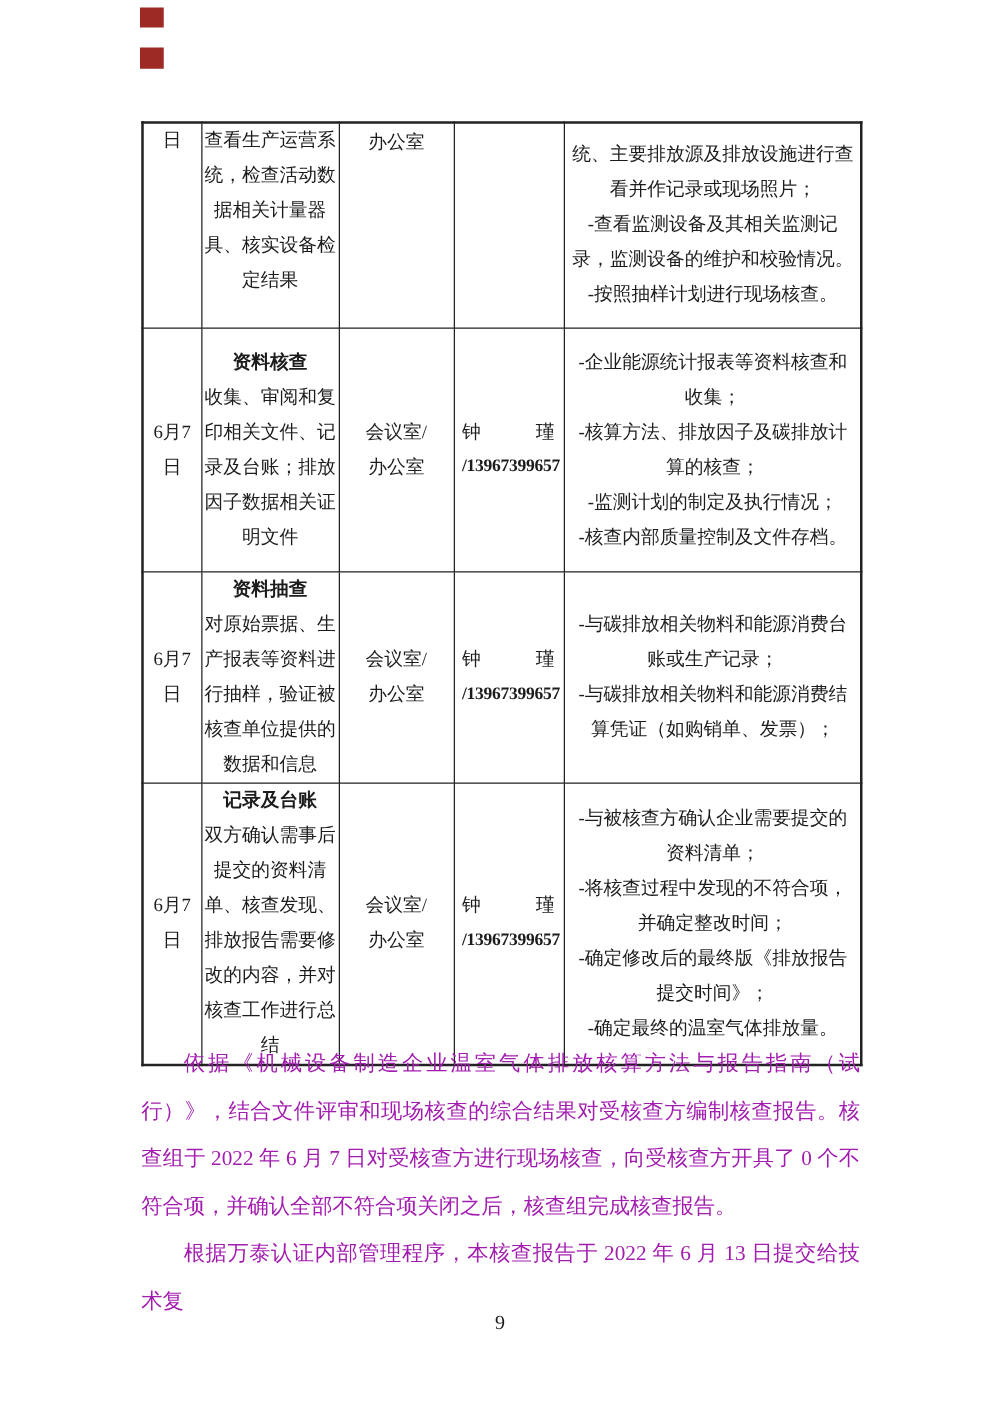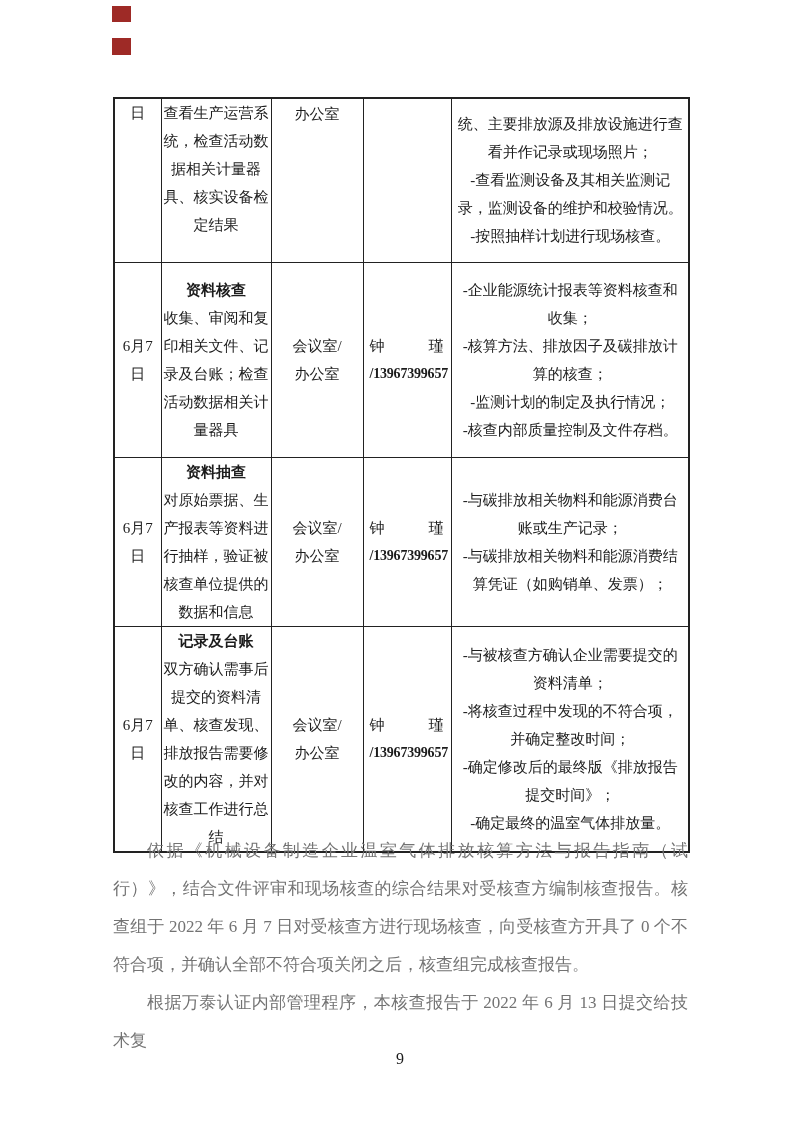--- a/index.html
+++ b/index.html
@@ -57,21 +57,21 @@
     font-size: 18.5px; font-weight: bold; color: #111;
     margin: 0 0 14px 0;
   }
   .sec-heading .h-num { margin-right: 13px; }
   .content p.body-p {
     margin: 0;
     font-size: 17px;
     line-height: 38px;
     text-align: justify;
     text-indent: 2em;
-    color: #737373;
+    color: #a21caf;
   }
   .page-number {
     position: absolute; left: 0; top: 1050px; width: 800px;
     text-align: center; font-size: 16px; color: #1b1b1b;
   }
 </style>
 </head>
 <body>
 
 <div class="page">
@@ -100,21 +100,21 @@
           <p>统、主要排放源及排放设施进行查看并作记录或现场照片；</p>
           <p>-查看监测设备及其相关监测记录，监测设备的维护和校验情况。</p>
           <p>-按照抽样计划进行现场核查。</p>
         </td>
       </tr>
 
       <tr class="r2">
         <td class="c1">6月7日</td>
         <td class="c2">
           <div class="act-title">资料核查</div>
-          <div class="act-body">收集、审阅和复印相关文件、记录及台账；检查活动数据相关计量器具</div>
+          <div class="act-body">收集、审阅和复印相关文件、记录及台账；排放因子数据相关证明文件</div>
         </td>
         <td class="c3">会议室/
 办公室</td>
         <td class="c4">
           <div class="name-line">
             <span>钟</span>
               <span>瑾</span>
           </div>
           <div class="phone">/13967399657</div>
         </td>

